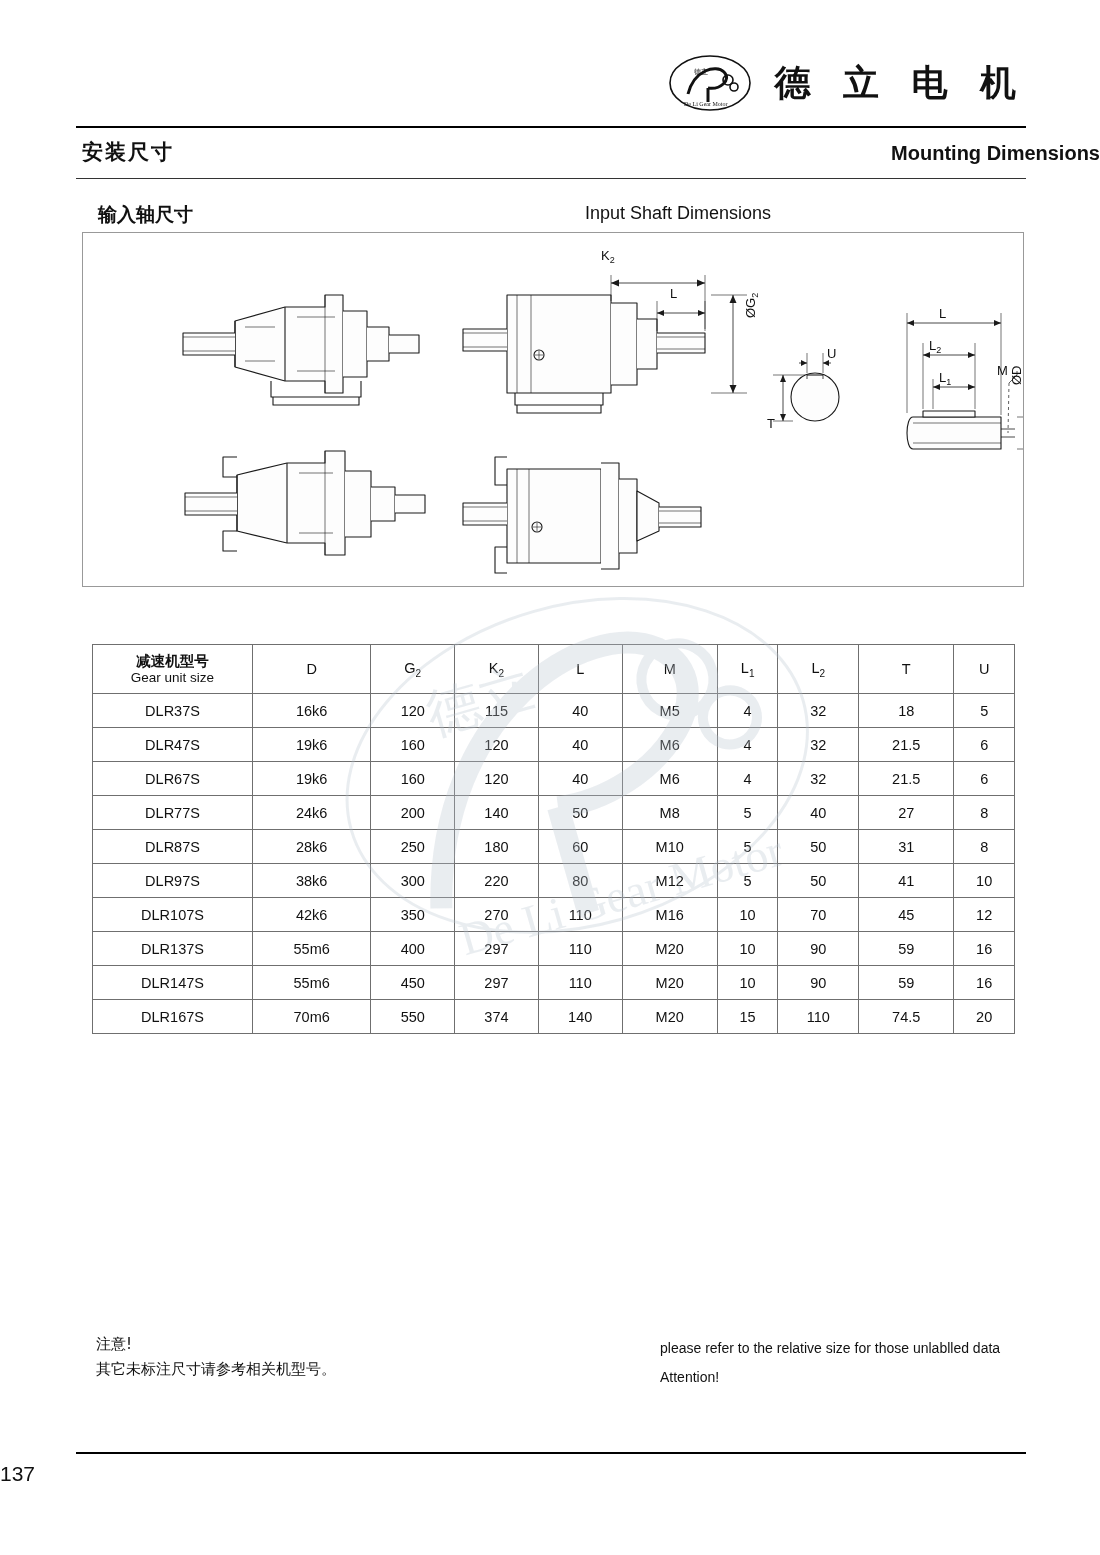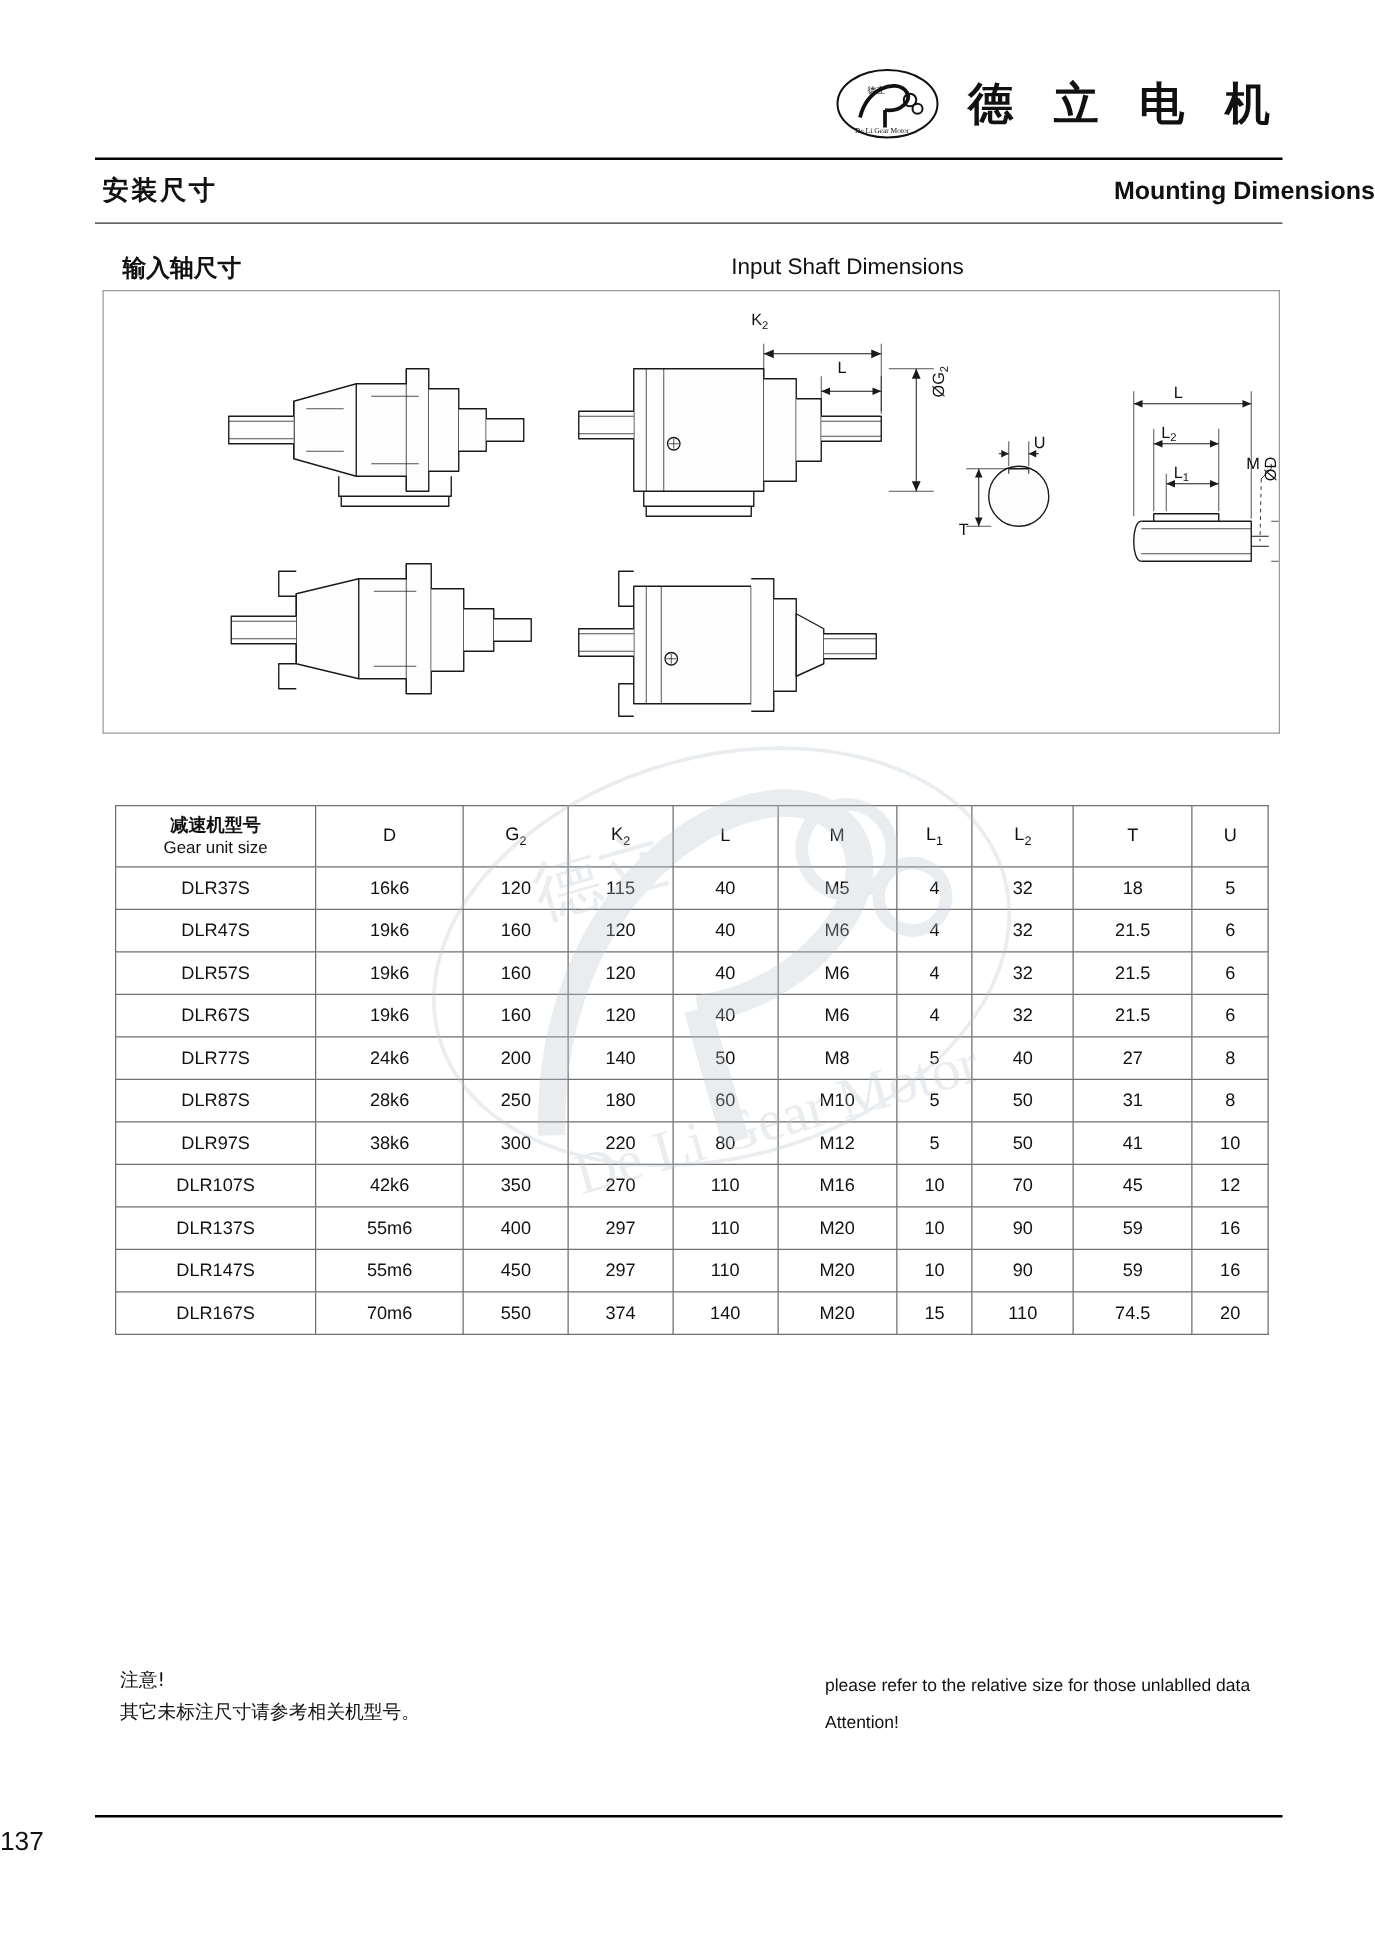--- a/index.html
+++ b/index.html
@@ -415,32 +415,20 @@
           <td>160</td>
           <td>120</td>
           <td>40</td>
           <td>M6</td>
           <td>4</td>
           <td>32</td>
           <td>21.5</td>
           <td>6</td>
         </tr>
         <tr>
-          <td class="model">DLR57S</td>
-          <td>19k6</td>
-          <td>160</td>
-          <td>120</td>
-          <td>40</td>
-          <td>M6</td>
-          <td>4</td>
-          <td>32</td>
-          <td>21.5</td>
-          <td>6</td>
-        </tr>
-        <tr>
           <td class="model">DLR67S</td>
           <td>19k6</td>
           <td>160</td>
           <td>120</td>
           <td>40</td>
           <td>M6</td>
           <td>4</td>
           <td>32</td>
           <td>21.5</td>
           <td>6</td>

